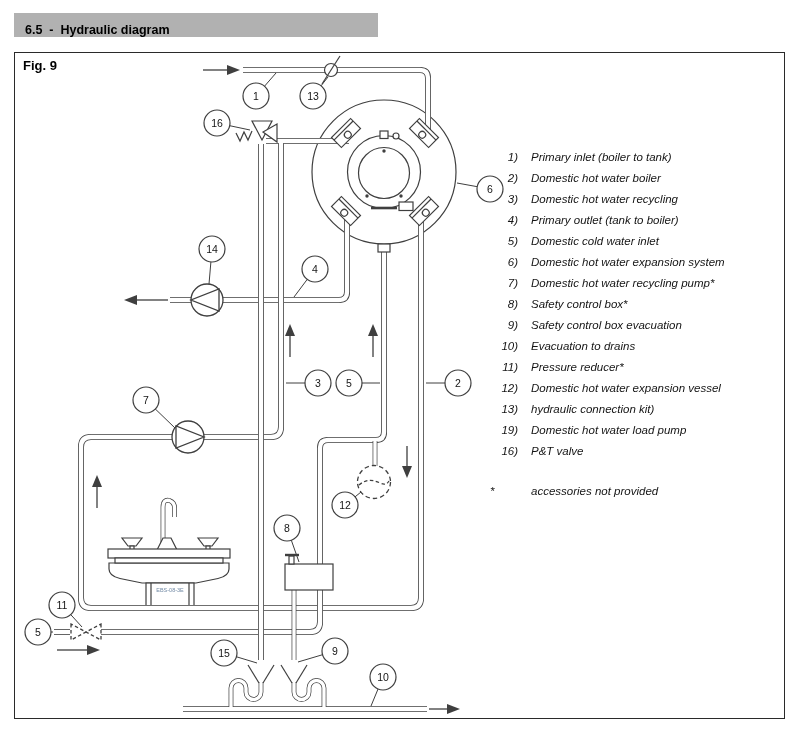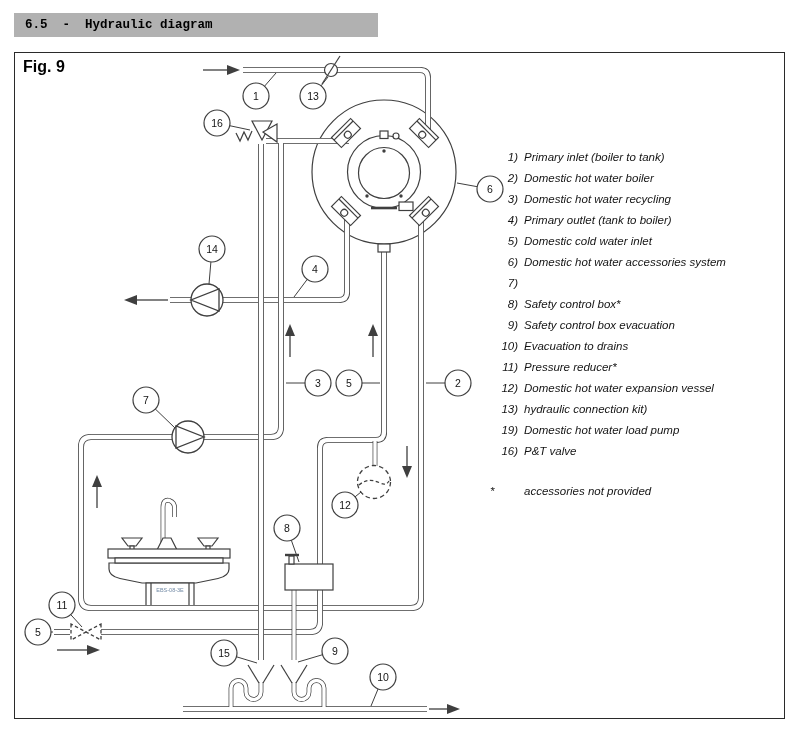--- a/index.html
+++ b/index.html
@@ -1,31 +1,31 @@
 <!DOCTYPE html>
 <html style="--line: #3f3f3f; --hbg: #b1b1b1; --ped: #7189a4;"><head>
 <meta charset="utf-8">
 <style>
   :root{ --line:#3f3f3f; --hbg:#b1b1b1; --ped:#7189a4; }
   *{margin:0;padding:0;box-sizing:border-box;}
   body{background:#fff;font-family:"Liberation Sans",sans-serif;}
   #stage{position:relative;width:799px;height:733px;background:#fff;overflow:hidden;}
   .header-bar{position:absolute;left:14px;top:13px;width:364px;height:24px;
-    background:var(--hbg);display:flex;align-items:center;padding-left:11px;font-family:Liberation Mono, monospace;}
+    background:var(--hbg);display:flex;align-items:flex-end;padding-left:11px;}
   .header-bar span{font-size:12.5px;font-weight:bold;color:#000;white-space:pre;}
   .figure-box{position:absolute;left:14px;top:52px;width:771px;height:667px;
     border:1.6px solid #2a2a2a;background:#fff;}
-  .fig-label{position:absolute;left:23px;top:58px;font-size:16px;font-weight:bold;color:#000;}
+  .fig-label{position:absolute;left:23px;top:58px;font-size:13px;font-weight:bold;color:#000;}
   svg{position:absolute;left:0;top:0;}
   .legend{position:absolute;left:486px;top:149px;width:298px;font-style:italic;
     color:#141414;font-size:11.5px;}
   .legend-row{display:flex;line-height:16.5px;margin-bottom:4.5px;}
   .legend-num{width:32px;text-align:right;flex:0 0 32px;}
   .legend-num.star{text-align:left;padding-left:4px;}
-  .legend-txt{margin-left:6px;}
+  .legend-txt{margin-left:13px;}
   .legend-txt div{white-space:nowrap;}
   .footnote{margin-top:23px;}
   
   .po{fill:none;stroke:var(--line);stroke-width:6;}
   .pi{fill:none;stroke:#fff;stroke-width:4.4;}
   .t.po{stroke-width:4.8;}
   .t.pi{stroke-width:3.4;}
   .ln{fill:none;stroke:var(--line);stroke-width:1.2;}
   .wf{fill:#fff;stroke:var(--line);stroke-width:1.2;}
   .dash{fill:none;stroke:var(--line);stroke-width:1.3;stroke-dasharray:3.5 2.5;}
@@ -373,25 +373,28 @@
         </div>
         <div class="legend-row">
           <span class="legend-num">5)</span>
           <span class="legend-txt">
             <div>Domestic cold water inlet</div>
           </span>
         </div>
         <div class="legend-row">
           <span class="legend-num">6)</span>
           <span class="legend-txt">
-            <div>Domestic hot water accessories system</div>
+            <div>Domestic hot water expansion system</div>
           </span>
         </div>
         <div class="legend-row">
           <span class="legend-num">7)</span>
+          <span class="legend-txt">
+            <div>Domestic hot water recycling pump*</div>
+          </span>
         </div>
         <div class="legend-row">
           <span class="legend-num">8)</span>
           <span class="legend-txt">
             <div>Safety control box*</div>
           </span>
         </div>
         <div class="legend-row">
           <span class="legend-num">9)</span>
           <span class="legend-txt">

